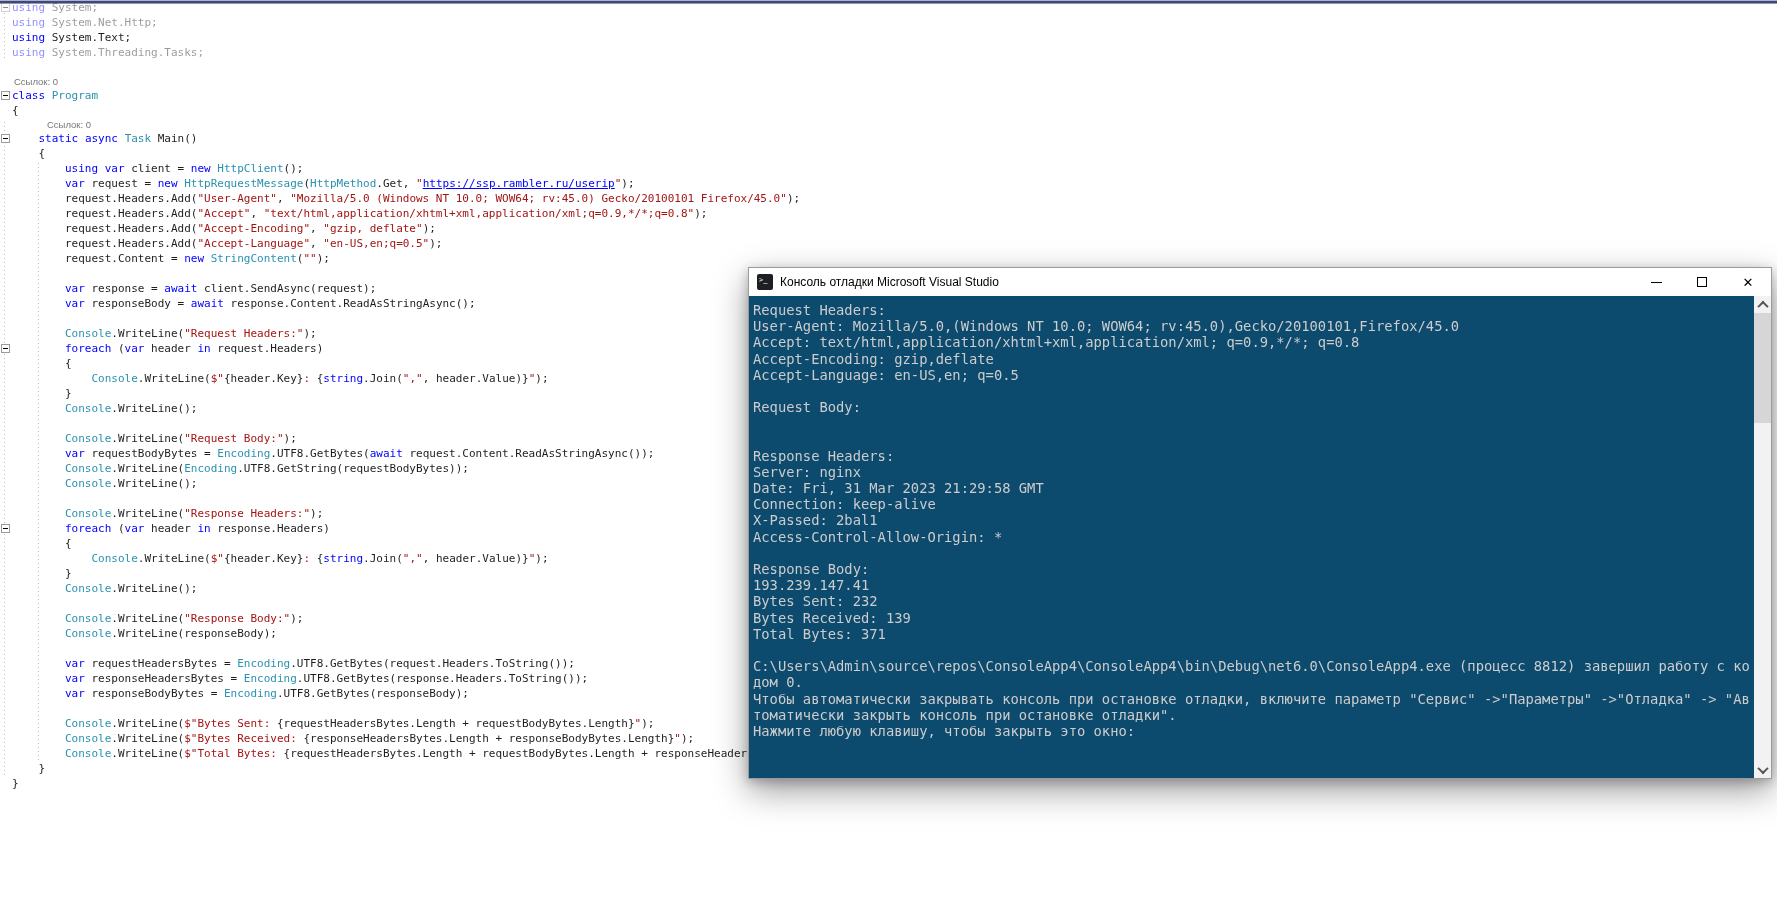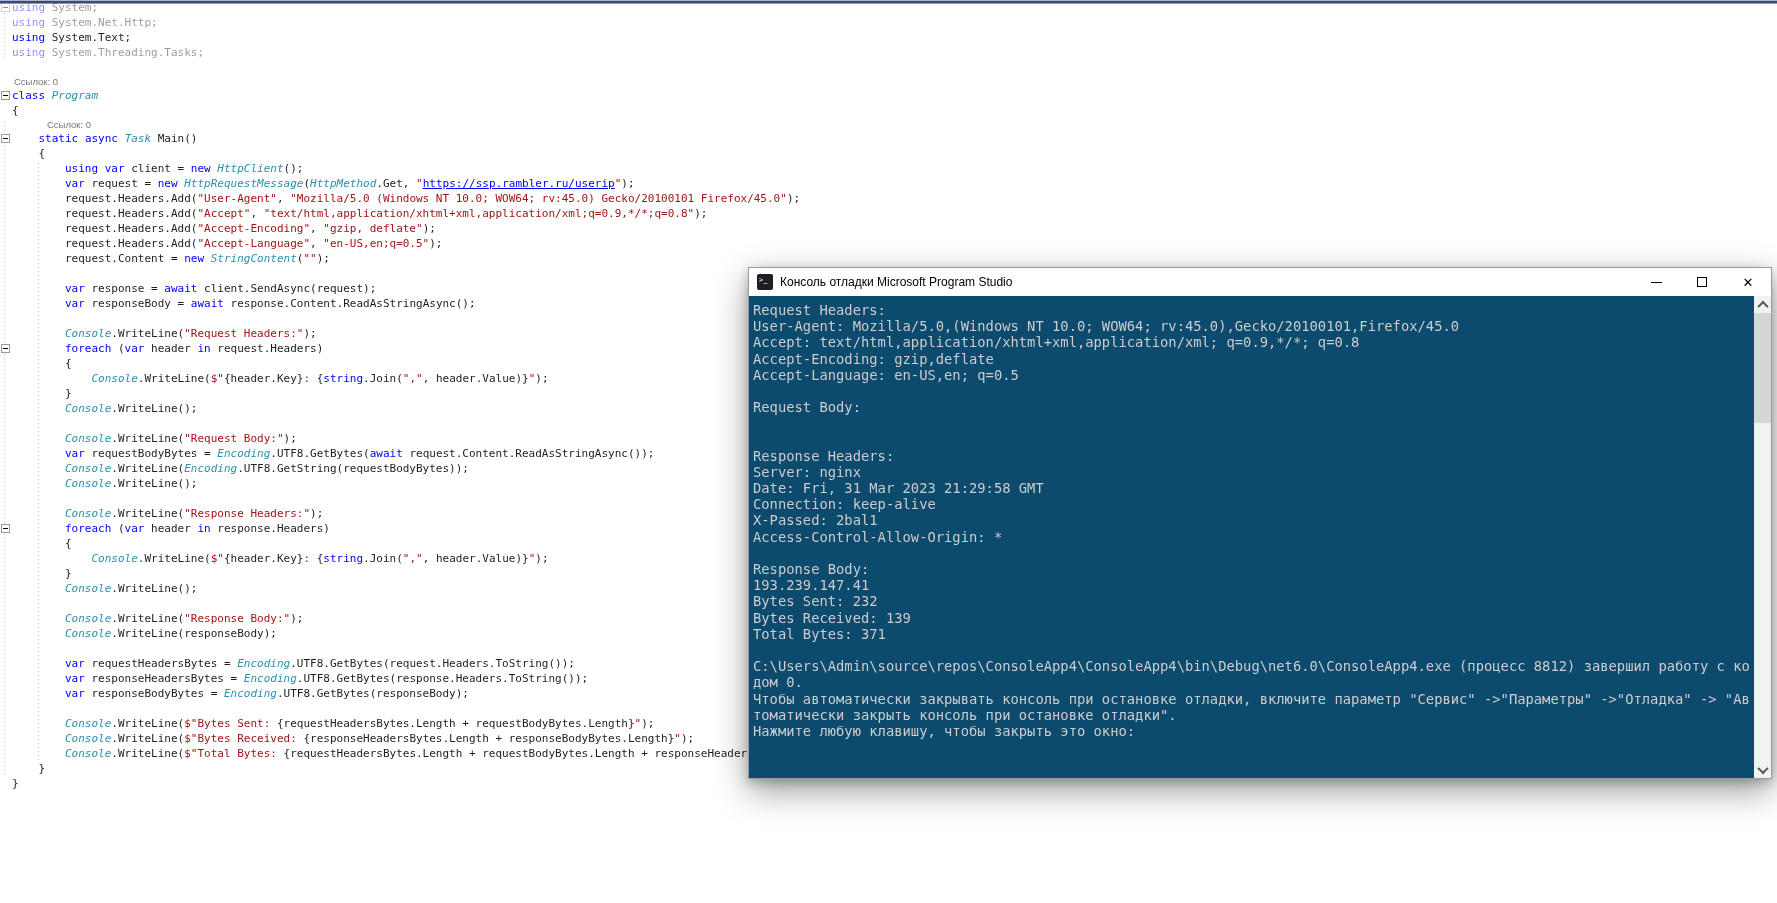--- a/index.html
+++ b/index.html
@@ -9,21 +9,21 @@
   .top-border{position:absolute;left:0;top:0;width:100%;height:4px;
     background:linear-gradient(180deg,#aab3cd 0,#aab3cd 1px,#3d4a75 1px,#3d4a75 3px,#8d97bb 3px,#8d97bb 4px);}
 
   
   .editor{position:absolute;left:0;top:0;width:100%;height:100%;}
   #code-lines{position:absolute;left:12px;top:0;font:11px/15px "DejaVu Sans Mono",monospace;white-space:pre;color:#1e1e1e;}
   .cline{height:15px;position:relative;}
   .lens{height:13px;font:9.5px/13px "Liberation Sans",sans-serif;color:#767676;}
   .fade{opacity:.45;}
   .c-k{color:#0000ff;}
-  .c-t{color:#2b91af;font-style:italic;}
+  .c-t{color:#2b91af;}
   .c-s{color:#a31515;}
   .c-u{color:#0000ff;text-decoration:underline;margin-top:18px;}
   .c-p{color:#1e1e1e;}
   .fold-box{position:absolute;left:-11px;top:3px;width:9px;height:9px;border:1px solid #9b9b9b;background:#fff;box-sizing:border-box;}
   .fold-box::after{content:"";position:absolute;left:1px;top:3px;width:5px;height:1px;background:#000;}
   .guide{position:absolute;width:1px;background-image:repeating-linear-gradient(180deg,#bdbdbd 0 1px,transparent 1px 4px);}
   .g0{left:4px;top:13px;height:47px;}
   .g1{left:4px;top:122px;height:656px;}
   .g2{left:38px;top:163px;height:600px;}
 
@@ -65,21 +65,21 @@
     <div class="guide g1"></div>
     <div class="guide g2"></div>
     <div id="code-lines"><div class="cline fade"><span class="fold-box"></span><span class="c-k">using</span><span class="c-p"> System;</span></div><div class="cline fade"><span class="c-k">using</span><span class="c-p"> System.Net.Http;</span></div><div class="cline"><span class="c-k">using</span><span class="c-p"> System.Text;</span></div><div class="cline fade"><span class="c-k">using</span><span class="c-p"> System.Threading.Tasks;</span></div><div class="cline"></div><div class="lens"><span style="margin-left: 2px;">Ссылок: 0</span></div><div class="cline"><span class="fold-box"></span><span class="c-k">class</span><span class="c-p"> </span><span class="c-t">Program</span></div><div class="cline"><span class="c-p">{</span></div><div class="lens"><span style="margin-left: 35px;">Ссылок: 0</span></div><div class="cline"><span class="fold-box"></span><span class="c-p">    </span><span class="c-k">static</span><span class="c-p"> </span><span class="c-k">async</span><span class="c-p"> </span><span class="c-t">Task</span><span class="c-p"> Main()</span></div><div class="cline"><span class="c-p">    {</span></div><div class="cline"><span class="c-p">        </span><span class="c-k">using</span><span class="c-p"> </span><span class="c-k">var</span><span class="c-p"> client = </span><span class="c-k">new</span><span class="c-p"> </span><span class="c-t">HttpClient</span><span class="c-p">();</span></div><div class="cline"><span class="c-p">        </span><span class="c-k">var</span><span class="c-p"> request = </span><span class="c-k">new</span><span class="c-p"> </span><span class="c-t">HttpRequestMessage</span><span class="c-p">(</span><span class="c-t">HttpMethod</span><span class="c-p">.Get, </span><span class="c-s">"</span><span class="c-u">https://ssp.rambler.ru/userip</span><span class="c-s">"</span><span class="c-p">);</span></div><div class="cline"><span class="c-p">        request.Headers.Add(</span><span class="c-s">"User-Agent"</span><span class="c-p">, </span><span class="c-s">"Mozilla/5.0 (Windows NT 10.0; WOW64; rv:45.0) Gecko/20100101 Firefox/45.0"</span><span class="c-p">);</span></div><div class="cline"><span class="c-p">        request.Headers.Add(</span><span class="c-s">"Accept"</span><span class="c-p">, </span><span class="c-s">"text/html,application/xhtml+xml,application/xml;q=0.9,*/*;q=0.8"</span><span class="c-p">);</span></div><div class="cline"><span class="c-p">        request.Headers.Add(</span><span class="c-s">"Accept-Encoding"</span><span class="c-p">, </span><span class="c-s">"gzip, deflate"</span><span class="c-p">);</span></div><div class="cline"><span class="c-p">        request.Headers.Add(</span><span class="c-s">"Accept-Language"</span><span class="c-p">, </span><span class="c-s">"en-US,en;q=0.5"</span><span class="c-p">);</span></div><div class="cline"><span class="c-p">        request.Content = </span><span class="c-k">new</span><span class="c-p"> </span><span class="c-t">StringContent</span><span class="c-p">(</span><span class="c-s">""</span><span class="c-p">);</span></div><div class="cline"></div><div class="cline"><span class="c-p">        </span><span class="c-k">var</span><span class="c-p"> response = </span><span class="c-k">await</span><span class="c-p"> client.SendAsync(request);</span></div><div class="cline"><span class="c-p">        </span><span class="c-k">var</span><span class="c-p"> responseBody = </span><span class="c-k">await</span><span class="c-p"> response.Content.ReadAsStringAsync();</span></div><div class="cline"></div><div class="cline"><span class="c-p">        </span><span class="c-t">Console</span><span class="c-p">.WriteLine(</span><span class="c-s">"Request Headers:"</span><span class="c-p">);</span></div><div class="cline"><span class="fold-box"></span><span class="c-p">        </span><span class="c-k">foreach</span><span class="c-p"> (</span><span class="c-k">var</span><span class="c-p"> header </span><span class="c-k">in</span><span class="c-p"> request.Headers)</span></div><div class="cline"><span class="c-p">        {</span></div><div class="cline"><span class="c-p">            </span><span class="c-t">Console</span><span class="c-p">.WriteLine(</span><span class="c-s">$"</span><span class="c-p">{header.Key}</span><span class="c-s">: </span><span class="c-p">{</span><span class="c-k">string</span><span class="c-p">.Join(</span><span class="c-s">","</span><span class="c-p">, header.Value)}</span><span class="c-s">"</span><span class="c-p">);</span></div><div class="cline"><span class="c-p">        }</span></div><div class="cline"><span class="c-p">        </span><span class="c-t">Console</span><span class="c-p">.WriteLine();</span></div><div class="cline"></div><div class="cline"><span class="c-p">        </span><span class="c-t">Console</span><span class="c-p">.WriteLine(</span><span class="c-s">"Request Body:"</span><span class="c-p">);</span></div><div class="cline"><span class="c-p">        </span><span class="c-k">var</span><span class="c-p"> requestBodyBytes = </span><span class="c-t">Encoding</span><span class="c-p">.UTF8.GetBytes(</span><span class="c-k">await</span><span class="c-p"> request.Content.ReadAsStringAsync());</span></div><div class="cline"><span class="c-p">        </span><span class="c-t">Console</span><span class="c-p">.WriteLine(</span><span class="c-t">Encoding</span><span class="c-p">.UTF8.GetString(requestBodyBytes));</span></div><div class="cline"><span class="c-p">        </span><span class="c-t">Console</span><span class="c-p">.WriteLine();</span></div><div class="cline"></div><div class="cline"><span class="c-p">        </span><span class="c-t">Console</span><span class="c-p">.WriteLine(</span><span class="c-s">"Response Headers:"</span><span class="c-p">);</span></div><div class="cline"><span class="fold-box"></span><span class="c-p">        </span><span class="c-k">foreach</span><span class="c-p"> (</span><span class="c-k">var</span><span class="c-p"> header </span><span class="c-k">in</span><span class="c-p"> response.Headers)</span></div><div class="cline"><span class="c-p">        {</span></div><div class="cline"><span class="c-p">            </span><span class="c-t">Console</span><span class="c-p">.WriteLine(</span><span class="c-s">$"</span><span class="c-p">{header.Key}</span><span class="c-s">: </span><span class="c-p">{</span><span class="c-k">string</span><span class="c-p">.Join(</span><span class="c-s">","</span><span class="c-p">, header.Value)}</span><span class="c-s">"</span><span class="c-p">);</span></div><div class="cline"><span class="c-p">        }</span></div><div class="cline"><span class="c-p">        </span><span class="c-t">Console</span><span class="c-p">.WriteLine();</span></div><div class="cline"></div><div class="cline"><span class="c-p">        </span><span class="c-t">Console</span><span class="c-p">.WriteLine(</span><span class="c-s">"Response Body:"</span><span class="c-p">);</span></div><div class="cline"><span class="c-p">        </span><span class="c-t">Console</span><span class="c-p">.WriteLine(responseBody);</span></div><div class="cline"></div><div class="cline"><span class="c-p">        </span><span class="c-k">var</span><span class="c-p"> requestHeadersBytes = </span><span class="c-t">Encoding</span><span class="c-p">.UTF8.GetBytes(request.Headers.ToString());</span></div><div class="cline"><span class="c-p">        </span><span class="c-k">var</span><span class="c-p"> responseHeadersBytes = </span><span class="c-t">Encoding</span><span class="c-p">.UTF8.GetBytes(response.Headers.ToString());</span></div><div class="cline"><span class="c-p">        </span><span class="c-k">var</span><span class="c-p"> responseBodyBytes = </span><span class="c-t">Encoding</span><span class="c-p">.UTF8.GetBytes(responseBody);</span></div><div class="cline"></div><div class="cline"><span class="c-p">        </span><span class="c-t">Console</span><span class="c-p">.WriteLine(</span><span class="c-s">$"Bytes Sent: </span><span class="c-p">{requestHeadersBytes.Length + requestBodyBytes.Length}</span><span class="c-s">"</span><span class="c-p">);</span></div><div class="cline"><span class="c-p">        </span><span class="c-t">Console</span><span class="c-p">.WriteLine(</span><span class="c-s">$"Bytes Received: </span><span class="c-p">{responseHeadersBytes.Length + responseBodyBytes.Length}</span><span class="c-s">"</span><span class="c-p">);</span></div><div class="cline"><span class="c-p">        </span><span class="c-t">Console</span><span class="c-p">.WriteLine(</span><span class="c-s">$"Total Bytes: </span><span class="c-p">{requestHeadersBytes.Length + requestBodyBytes.Length + responseHeadersBytes.Length + responseBodyBytes.Length}</span><span class="c-s">"</span><span class="c-p">);</span></div><div class="cline"><span class="c-p">    }</span></div><div class="cline"><span class="c-p">}</span></div></div>
   </div>
 
   <div class="console-win">
     <div class="titlebar">
       <span class="con-icon">
           <span>&gt;_</span>
         </span>
-      <span class="tb-title">Консоль отладки Microsoft Program Studio</span>
+      <span class="tb-title">Консоль отладки Microsoft Visual Studio</span>
       <span class="tb-spacer"></span>
       <span class="btn">
           <span class="glyph-min"></span>
         </span>
       <span class="btn">
           <span class="glyph-max"></span>
         </span>
       <span class="btn btn-close">✕</span>
     </div>
     <div class="console-body">

